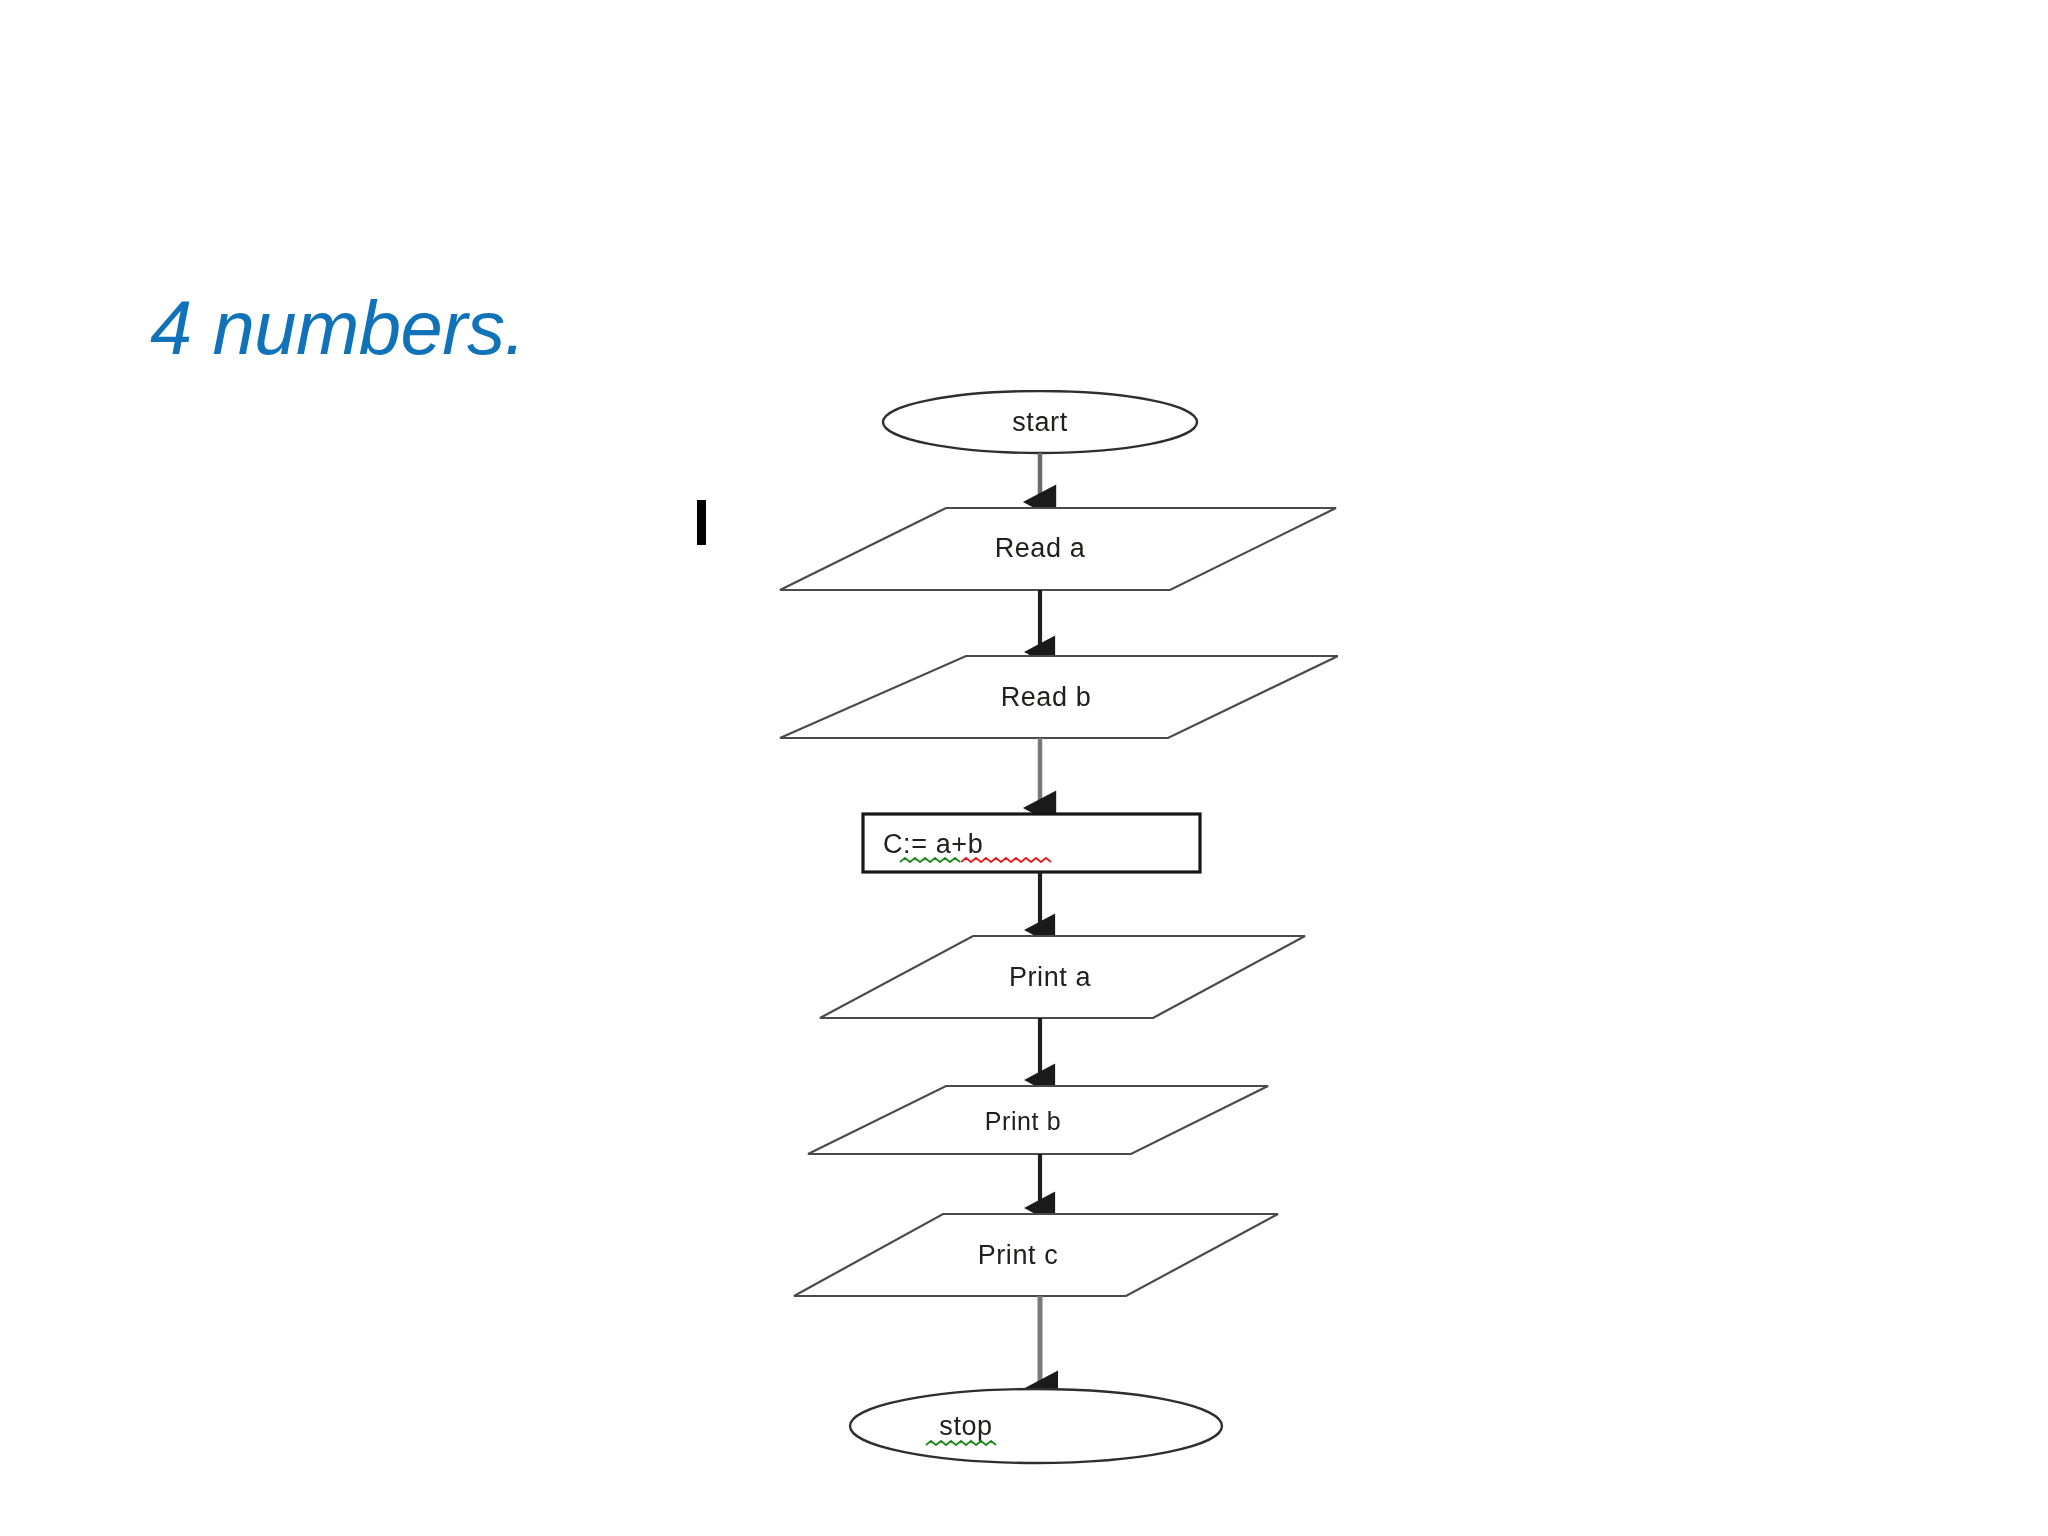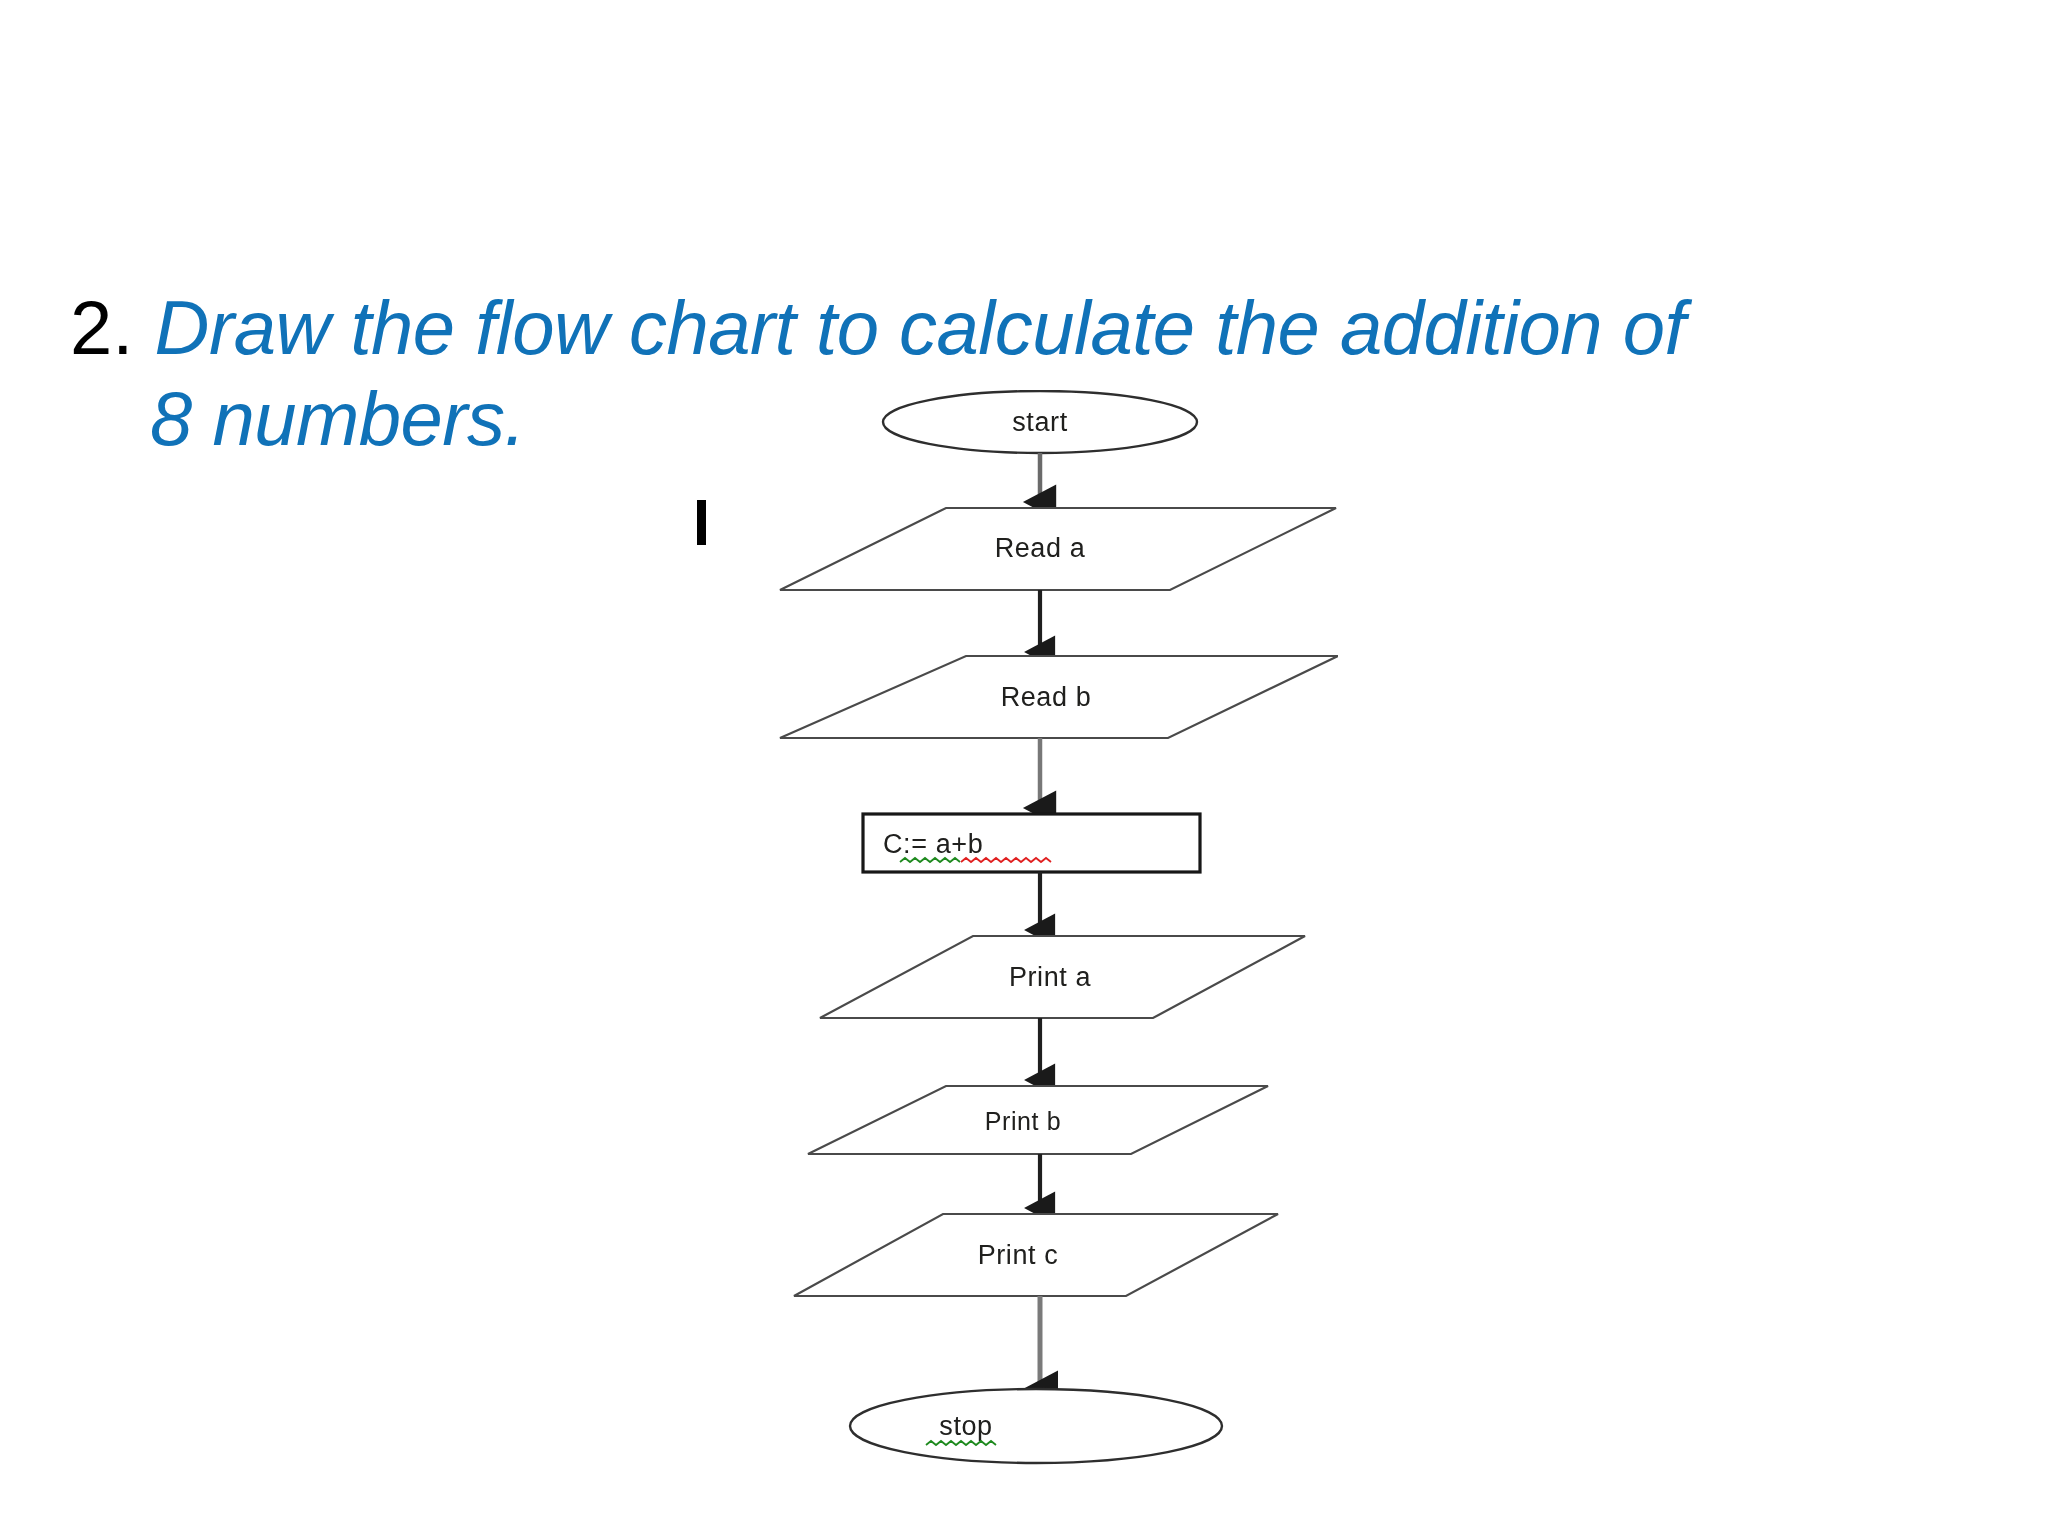--- a/index.html
+++ b/index.html
@@ -73,26 +73,22 @@
   .fc-label-small {
     font-size: 25px;
   }
 </style>
 </head>
 <body>
 
 <div id="slide">
 
   <div id="title-block">
-    <div class="title-line">
-      <span class="title-num">2.</span>
-      <span class="title-text">Draw the flow chart to calculate the addition of</span>
-    </div>
     <div class="title-line title-line-2">
-      <span class="title-text">8 numbers.</span>
+      <span class="title-text">4 numbers.</span>
     </div>
   </div>
 
   <div id="stray-bar"></div>
 
   <div id="flowchart">
     <svg width="560" height="1120" viewBox="0 0 560 1120" xmlns="http://www.w3.org/2000/svg">
       <defs>
         <marker id="arrowhead" markerWidth="9" markerHeight="9" refX="4.5" refY="4.4" orient="auto" markerUnits="strokeWidth">
           <path d="M0.6,0.8 L8.4,0.8 L4.5,8.2 Z" fill="#1a1a1a"></path>

